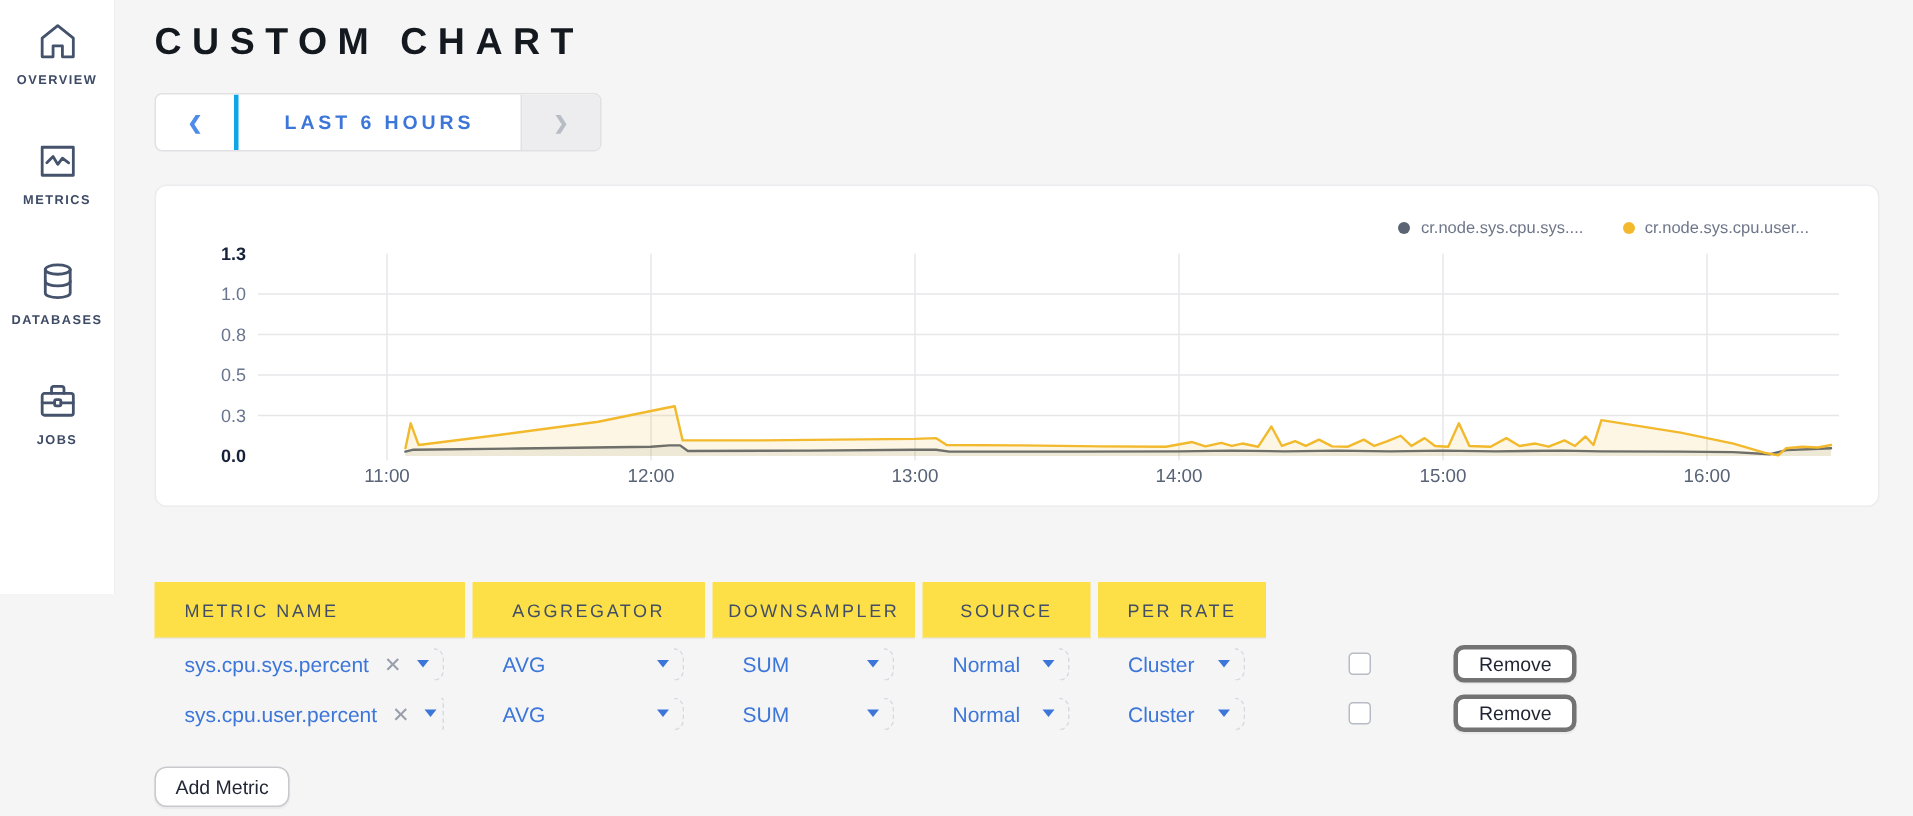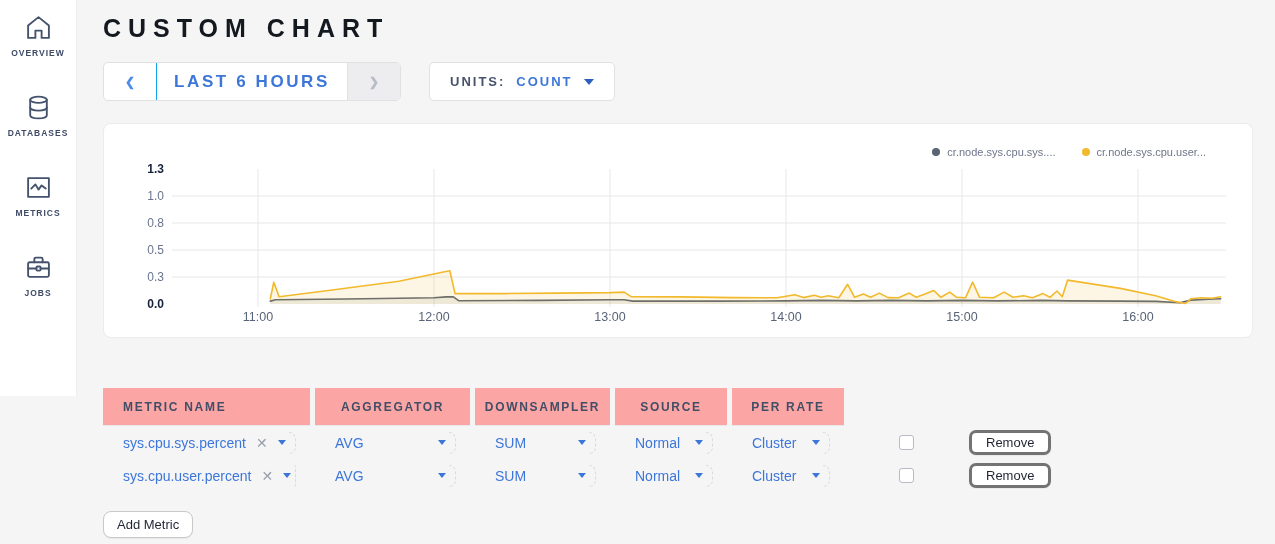--- a/index.html
+++ b/index.html
@@ -37,22 +37,22 @@
     border-radius:5px; overflow:hidden;
   }
   .range-prev, .range-next {
     width:52px; display:flex; align-items:center; justify-content:center;
     cursor:pointer; font-size:12px; font-weight:bold;
   }
   .range-prev { color:#4d8ce8; }
   .range-next { color:#b7bcc5; background:#ededef; }
   .range-label {
     width:192px; display:flex; align-items:center; justify-content:center;
-    border-left:1px solid #0ea5e9; border-right:1px solid #e1e1e4;
-    font-size:17px; font-weight:bold; letter-spacing:2.6px; color:#3c76d9;
+    border-left:3px solid #0ea5e9; border-right:1px solid #e1e1e4;
+    font-size:13px; font-weight:bold; letter-spacing:2.6px; color:#3c76d9;
     cursor:pointer;
   }
   .units-ctl {
     height:39px; background:#fff; border:1px solid #e1e1e4; border-radius:5px;
     display:flex; align-items:center; padding:0 20px; gap:11px; cursor:pointer;
   }
   .units-prefix { font-size:13px; font-weight:bold; letter-spacing:2px; color:#46536b; }
   .units-value  { font-size:13px; font-weight:bold; letter-spacing:2px; color:#3c76d9; }
   .tri { width:0; height:0; border-left:5px solid transparent;
     border-right:5px solid transparent; border-top:6px solid #2d5fbe; display:inline-block; }
@@ -67,22 +67,22 @@
   .legend-text { font-size:11px; color:#6e7689; }
   .chart-svg { position:absolute; left:0; top:0; }
   
   .metric-table { margin-top:50px; }
   .tbl-head, .tbl-row {
     display:grid; column-gap:5px;
     grid-template-columns:207px 155px 135px 112px 112px 115px 110px;
     align-items:center;
   }
   .th {
-    background:#fca5a5; height:38px; display:flex; align-items:center;
-    justify-content:center; font-size:12px; font-weight:bold;
+    background:#fde047; height:38px; display:flex; align-items:center;
+    justify-content:center; font-size:12px; font-weight:normal;
     letter-spacing:1.7px; color:#414e66; border-bottom:1px solid #e8e8ea;
   }
   .th.first { justify-content:flex-start; padding-left:20px; }
   .tbl-row { height:33px; }
   .sel {
     display:flex; align-items:center; margin:0 14px 0 20px; cursor:pointer;
     font-size:14px; color:#3c76d9; justify-content:space-between;
   }
   .sel-left { display:flex; align-items:center; gap:10px; }
   .x-icon { color:#989fab; font-size:14px; cursor:pointer; }
@@ -111,32 +111,32 @@
 
 <nav class="sidebar">
   <div class="side-item">
     <svg viewBox="0 0 26 26">
       <path d="M3 11 L13 3 L23 11 V23 H16 V16 H10 V23 H3 Z"></path>
     </svg>
     <span class="side-label">OVERVIEW</span>
   </div>
   <div class="side-item">
     <svg viewBox="0 0 26 26">
+      <rect x="3" y="4" width="20" height="18"></rect>
+      <polyline points="6,14 10,10 13,15 16,11 20,14"></polyline>
+    </svg>
+    <span class="side-label">METRICS</span>
+  </div>
+  <div class="side-item">
+    <svg viewBox="0 0 26 26">
       <ellipse cx="13" cy="5.5" rx="8" ry="3"></ellipse>
       <path d="M5 5.5 V20.5 C5 22.2 8.6 23.5 13 23.5 C17.4 23.5 21 22.2 21 20.5 V5.5"></path>
       <path d="M5 13 C5 14.7 8.6 16 13 16 C17.4 16 21 14.7 21 13"></path>
     </svg>
     <span class="side-label">DATABASES</span>
-  </div>
-  <div class="side-item">
-    <svg viewBox="0 0 26 26">
-      <rect x="3" y="4" width="20" height="18"></rect>
-      <polyline points="6,14 10,10 13,15 16,11 20,14"></polyline>
-    </svg>
-    <span class="side-label">METRICS</span>
   </div>
   <div class="side-item">
     <svg viewBox="0 0 26 26">
       <rect x="3" y="8" width="20" height="14" rx="1.5"></rect>
       <path d="M9 8 V5 a1.5 1.5 0 0 1 1.5 -1.5 h5 a1.5 1.5 0 0 1 1.5 1.5 V8"></path>
       <path d="M3 14 h8 M15 14 h8"></path>
       <rect x="11" y="12" width="4" height="4" rx="1"></rect>
     </svg>
     <span class="side-label">JOBS</span>
   </div>
@@ -147,25 +147,20 @@
 
   <div class="toolbar">
     <div class="range-ctl">
       <div class="range-prev">
         <span>❮</span>
       </div>
       <div class="range-label">LAST 6 HOURS</div>
       <div class="range-next">
         <span>❯</span>
       </div>
-    </div>
-    <div class="units-ctl">
-      <span class="units-prefix">UNITS:</span>
-      <span class="units-value">COUNT</span>
-      <span class="tri"></span>
     </div>
   </div>
 
   <section class="chart-panel">
     <div class="legend" id="legend">
         <span class="legend-item">
           <span class="legend-dot" style="background: rgb(91, 100, 114);"></span>
           <span class="legend-text">cr.node.sys.cpu.sys....</span>
         </span>
         <span class="legend-item">

